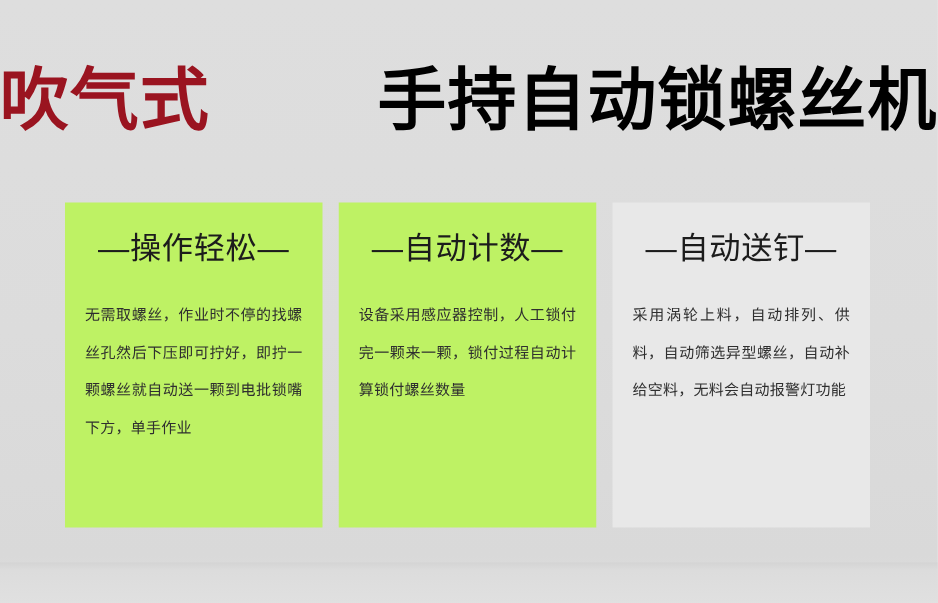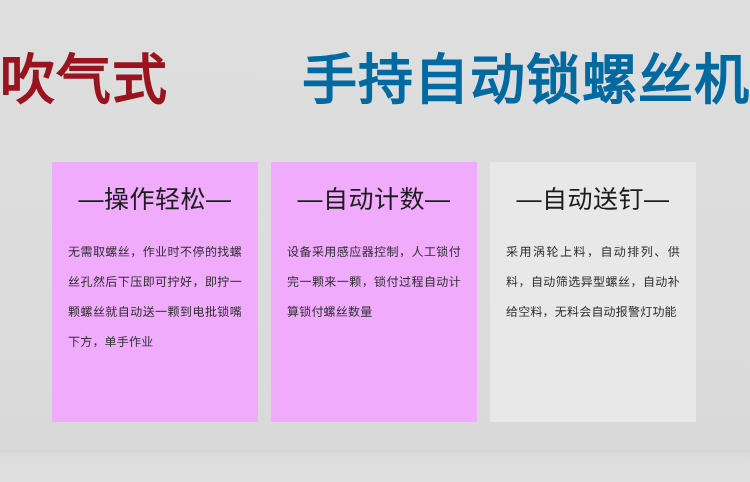--- a/index.html
+++ b/index.html
@@ -60,41 +60,41 @@
     font-weight: bold;
     letter-spacing: 1px;
     line-height: 1;
     color: #9a1420;
   }
   .title-main {
     font-size: 55px;
     font-weight: bold;
     letter-spacing: 1px;
     line-height: 1;
-    color: #0369a1;
+    color: #000000;
     margin-left: 18px;
   }
 
   
   #cards {
     position: absolute;
     left: 52px;
     top: 162px;
     width: 644px;
     height: 260px;
     display: flex;
     justify-content: space-between;
     z-index: 2;
   }
   .card {
     width: 206px;
     height: 260px;
     box-sizing: border-box;
     padding: 18px 16px 0 16px;
-    background: #f0abfc;
+    background: #bef264;
   }
   .card.tone-neutral {
     background: #e8e8e8;
   }
   .card-heading {
     font-size: 25px;
     font-weight: normal;
     color: #1c1c1c;
     text-align: center;
     line-height: 1.25;

